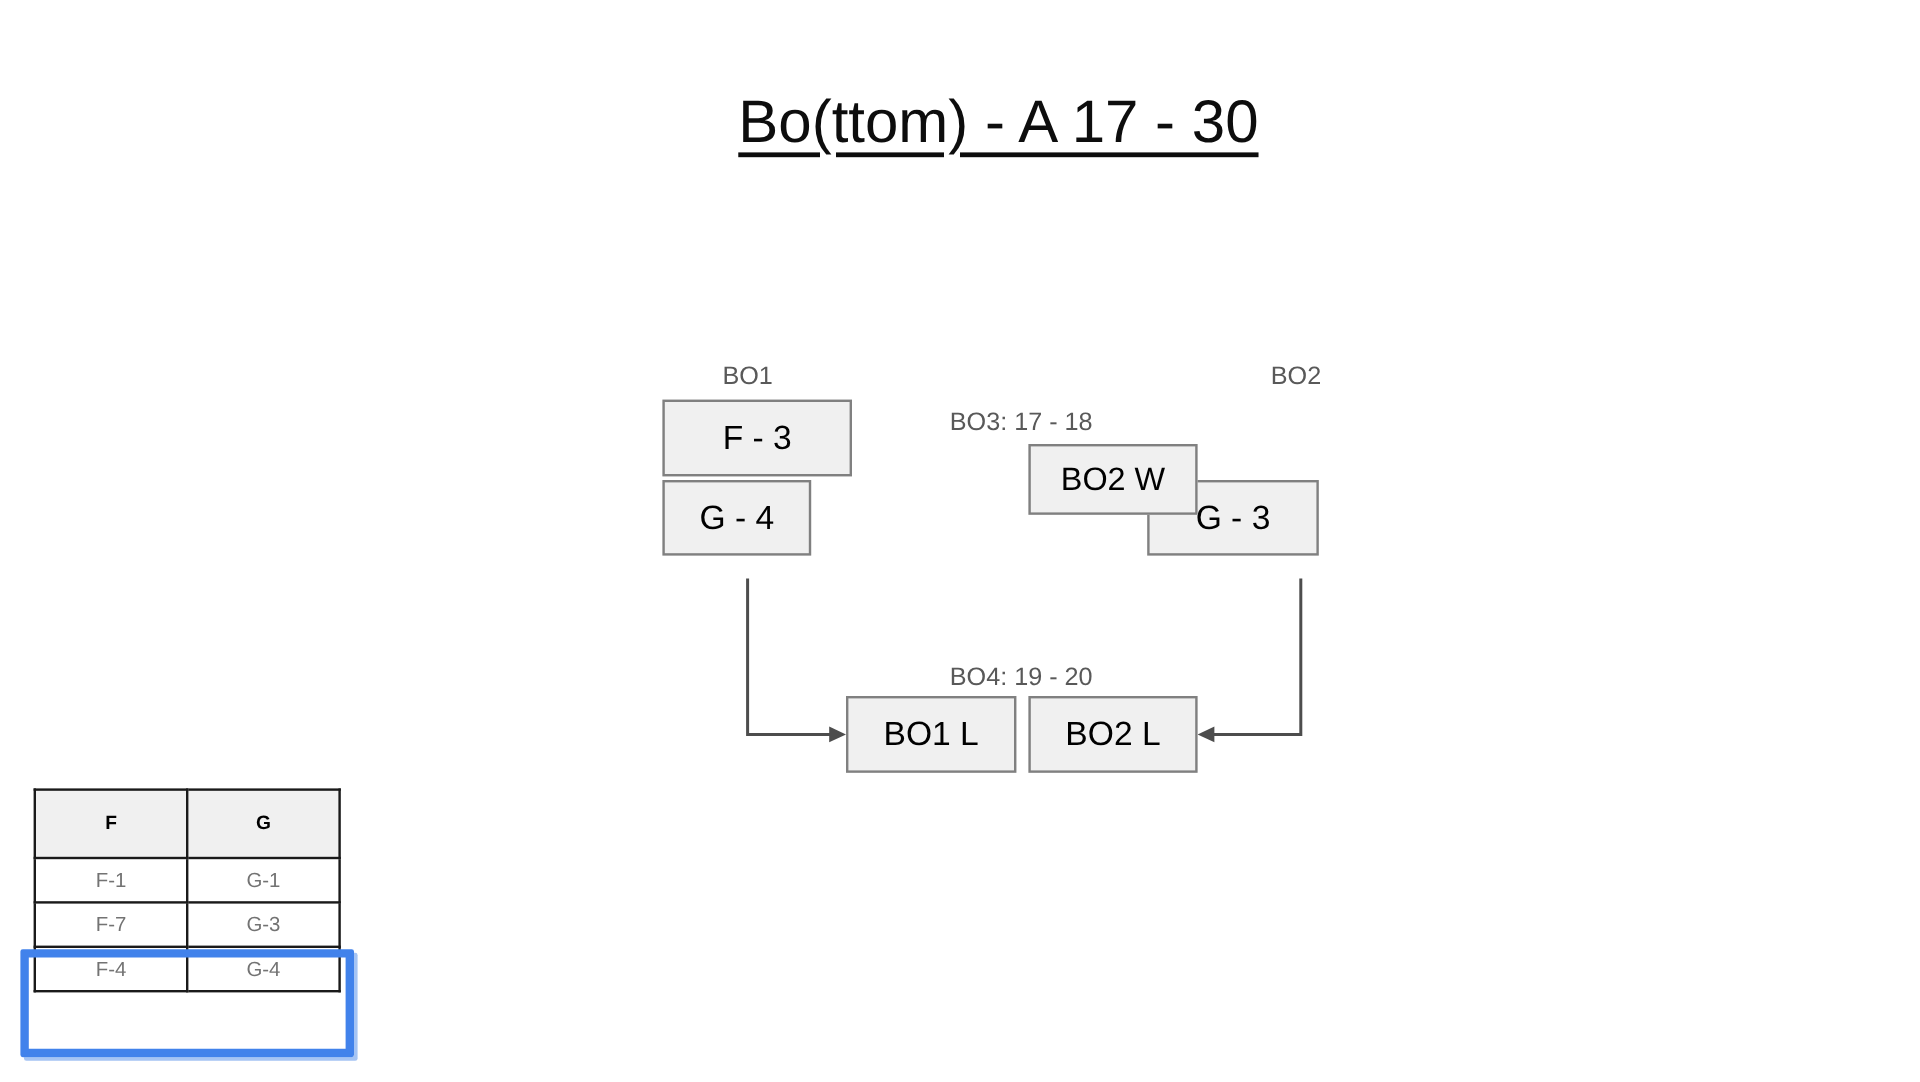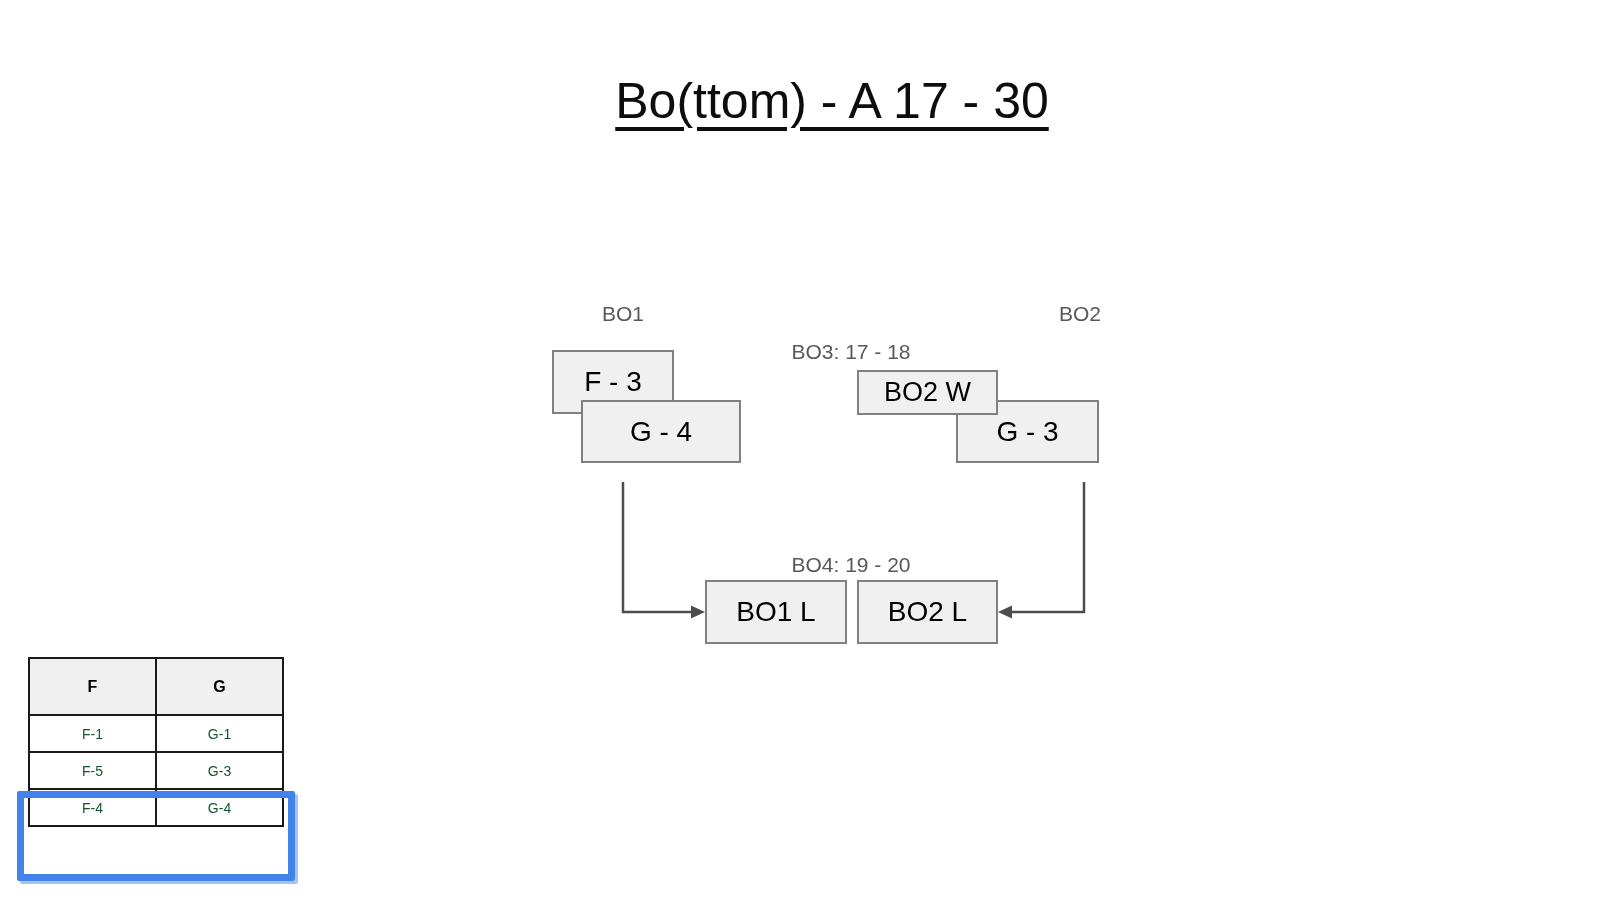--- a/index.html
+++ b/index.html
@@ -36,21 +36,21 @@
   .connectors polygon{fill:var(--arrow);}
   .datatable{
     position:absolute;left:28px;top:657px;width:256px;
     border-collapse:collapse;table-layout:fixed;
   }
   .datatable th,.datatable td{
     border:2px solid var(--table-line);text-align:center;vertical-align:middle;
     background:#fff;padding:0;
   }
   .datatable th{height:55px;font-size:16px;font-weight:bold;background:#f0f0f0;color:#000;}
-  .datatable td{height:35px;font-size:14px;color:#14532d;font-weight:normal;}
+  .datatable td{height:35px;font-size:17px;color:#737373;font-weight:normal;}
   .selection{
     position:absolute;left:17px;top:791px;width:278px;height:90px;box-sizing:border-box;
     border:7px solid var(--sel-blue);border-radius:2px;
     box-shadow:3px 3px 0 0 var(--sel-blue-light);
     pointer-events:none;
   }
 </style>
 </head>
 <body>
 
@@ -63,34 +63,34 @@
       <path d="M623,482 L623,612 L693,612"></path>
       <polygon points="705,612 691,605.5 691,618.5"></polygon>
     </g>
     <g>
       <path d="M1084,482 L1084,612 L1010,612"></path>
       <polygon points="998,612 1012,605.5 1012,618.5"></polygon>
     </g>
   </svg>
 
   <div class="glabel" style="left:623px;top:302px">BO1</div>
-  <div class="node" style="left:552px;top:350px;width:122px;height:64px">
+  <div class="node" style="left:552px;top:333px;width:158px;height:64px">
     <span>F - 3</span>
   </div>
-  <div class="node" style="left:581px;top:400px;width:160px;height:63px">
+  <div class="node" style="left:552px;top:400px;width:124px;height:63px">
     <span>G - 4</span>
   </div>
 
   <div class="glabel" style="left:1080px;top:302px">BO2</div>
   <div class="node" style="left:956px;top:400px;width:143px;height:63px">
     <span>G - 3</span>
   </div>
 
   <div class="glabel" style="left:851px;top:340px">BO3: 17 - 18</div>
-  <div class="node" style="left:857px;top:370px;width:141px;height:45px;font-size:27px">
+  <div class="node" style="left:857px;top:370px;width:141px;height:59px;font-size:27px">
     <span>BO2 W</span>
   </div>
 
   <div class="glabel" style="left:851px;top:553px">BO4: 19 - 20</div>
   <div class="node" style="left:705px;top:580px;width:142px;height:64px">
     <span>BO1 L</span>
   </div>
   <div class="node" style="left:857px;top:580px;width:141px;height:64px">
     <span>BO2 L</span>
   </div>
@@ -101,21 +101,21 @@
         <th>F</th>
         <th>G</th>
       </tr>
     </thead>
     <tbody>
       <tr>
         <td>F-1</td>
         <td>G-1</td>
       </tr>
       <tr>
-        <td>F-5</td>
+        <td>F-7</td>
         <td>G-3</td>
       </tr>
       <tr>
         <td>F-4</td>
         <td>G-4</td>
       </tr>
     </tbody>
   </table>
 
   <div class="selection"></div>

